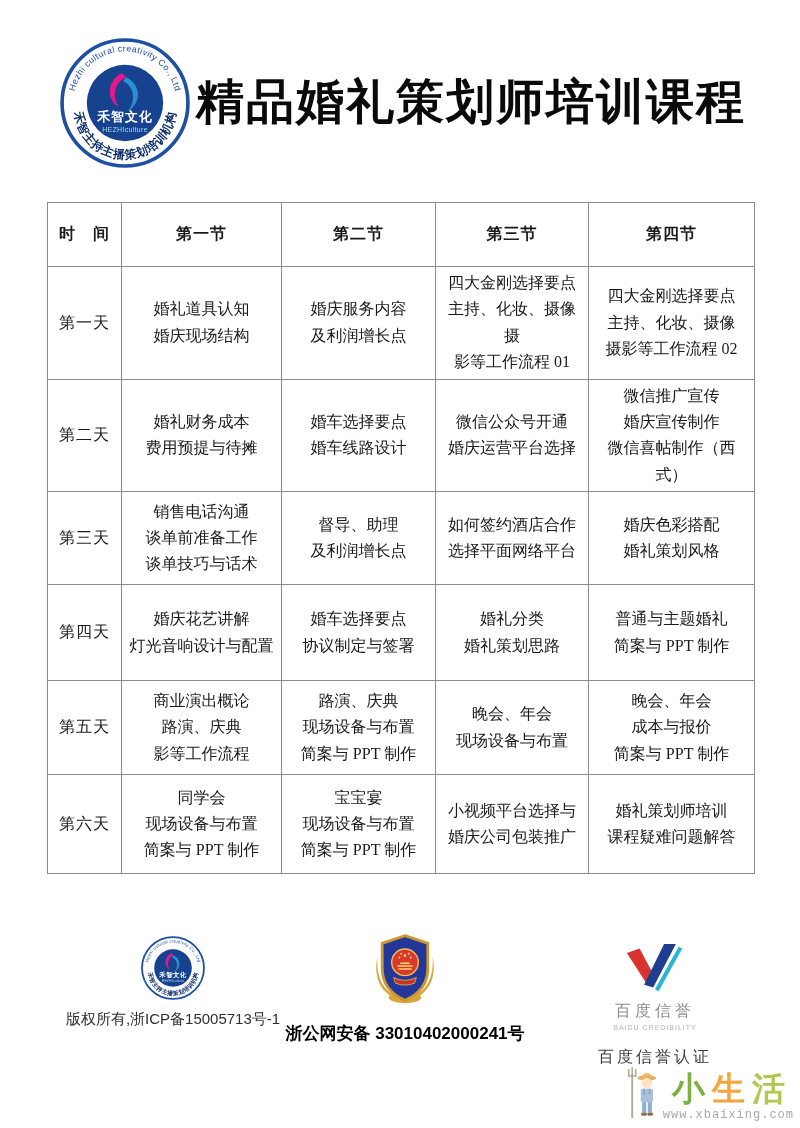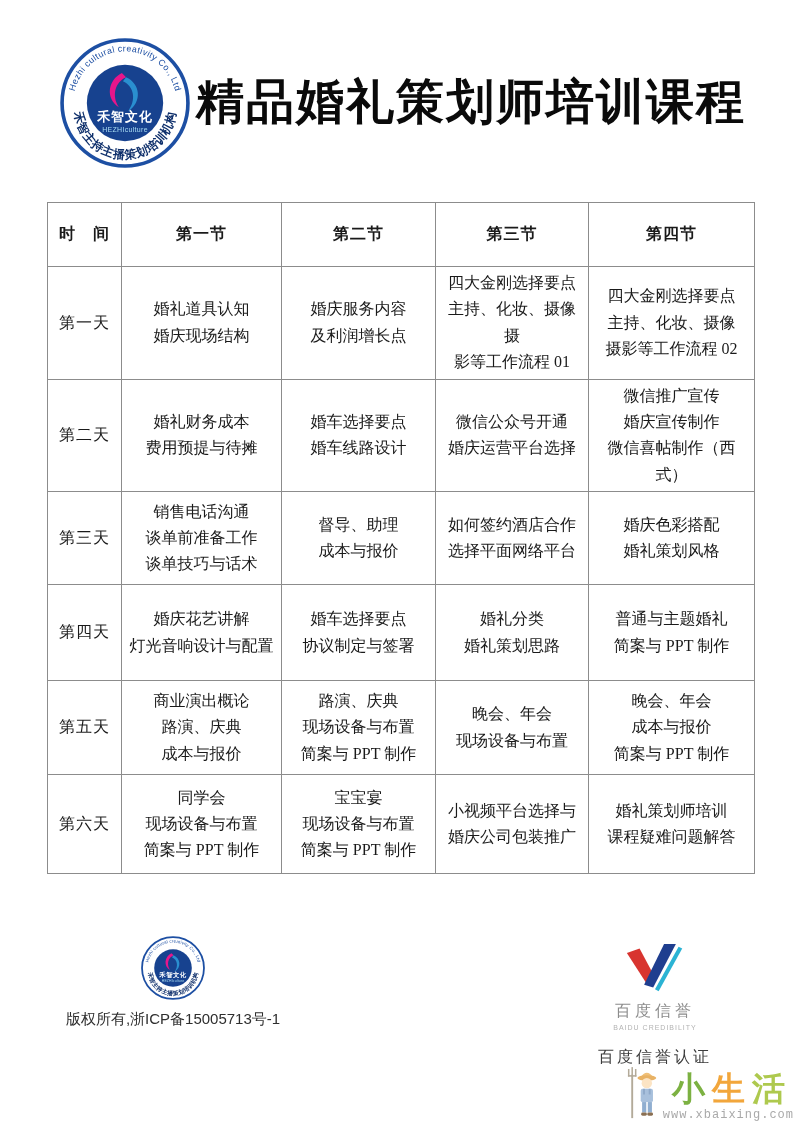--- a/index.html
+++ b/index.html
@@ -144,42 +144,42 @@
         <td>微信推广宣传
 婚庆宣传制作
 微信喜帖制作（西式）</td>
       </tr>
       <tr>
         <td class="day">第三天</td>
         <td>销售电话沟通
 谈单前准备工作
 谈单技巧与话术</td>
         <td>督导、助理
-成本与报价</td>
+及利润增长点</td>
         <td>如何签约酒店合作
 选择平面网络平台</td>
         <td>婚庆色彩搭配
 婚礼策划风格</td>
       </tr>
       <tr>
         <td class="day">第四天</td>
         <td>婚庆花艺讲解
 灯光音响设计与配置</td>
         <td>婚车选择要点
 协议制定与签署</td>
         <td>婚礼分类
 婚礼策划思路</td>
         <td>普通与主题婚礼
 简案与 PPT 制作</td>
       </tr>
       <tr>
         <td class="day">第五天</td>
         <td>商业演出概论
 路演、庆典
-成本与报价</td>
+影等工作流程</td>
         <td>路演、庆典
 现场设备与布置
 简案与 PPT 制作</td>
         <td>晚会、年会
 现场设备与布置</td>
         <td>晚会、年会
 成本与报价
 简案与 PPT 制作</td>
       </tr>
       <tr>
@@ -213,20 +213,37 @@
       </text>
       <text class="logo-cn" x="63" y="80" text-anchor="middle">禾智文化</text>
       <text class="logo-en" x="63" y="91" text-anchor="middle">HEZHIculture</text>
       <text class="logo-arc-bot">
         <textPath href="#arcB2" startOffset="50%" text-anchor="middle">禾智主持主播策划培训机构</textPath>
       </text>
     </svg>
     <div class="cap-icp">版权所有,浙ICP备15005713号-1</div>
   </div>
 
+  <div class="f-col f-police">
+    <svg viewBox="0 0 80 80" width="76" height="76">
+      <path d="M40 75 C16 71 6 52 11 28 C9 56 22 69 40 72 Z" fill="#d9a63c"></path>
+      <path d="M40 75 C64 71 74 52 69 28 C71 56 58 69 40 72 Z" fill="#d9a63c"></path>
+      <ellipse cx="40" cy="71" rx="17" ry="6" fill="#d9a63c"></ellipse>
+      <path d="M40 6 L64 14 L64 40 C64 58 54 68 40 74 C26 68 16 58 16 40 L16 14 Z" fill="#23379b" stroke="#c9992f" stroke-width="3"></path>
+      <circle cx="40" cy="34" r="14" fill="#d8392b" stroke="#e8c05a" stroke-width="1.5"></circle>
+      <circle cx="40" cy="27" r="1.4" fill="#f5d76e"></circle>
+      <circle cx="34" cy="29" r="1" fill="#f5d76e"></circle>
+      <circle cx="46" cy="29" r="1" fill="#f5d76e"></circle>
+      <circle cx="36" cy="25" r="1" fill="#f5d76e"></circle>
+      <circle cx="44" cy="25" r="1" fill="#f5d76e"></circle>
+      <path d="M32 38 h16 M33 41 h14 M35 35 h10" stroke="#f5d76e" stroke-width="1.6" fill="none"></path>
+      <path d="M28 50 Q40 56 52 50 L50 56 Q40 60 30 56 Z" fill="#c53326" stroke="#e8c05a" stroke-width="0.8"></path>
+    </svg>
+    <div class="cap-police">浙公网安备 33010402000241号</div>
+  </div>
 
   <div class="f-col f-baidu">
     <svg viewBox="0 0 66 54" width="60" height="49">
       <polygon points="2,10 16,5 31,33 24,44" fill="#d8342f"></polygon>
       <polygon points="43,0 56,0 31,48 21,45" fill="#1f3e8f"></polygon>
       <polygon points="59,3 63,5 37,52 33,50" fill="#2bb3d4"></polygon>
     </svg>
     <div class="cap-baidu-cn">百度信誉</div>
     <div class="cap-baidu-en">BAIDU CREDIBILITY</div>
     <div class="cap-baidu-cert">百度信誉认证</div>

